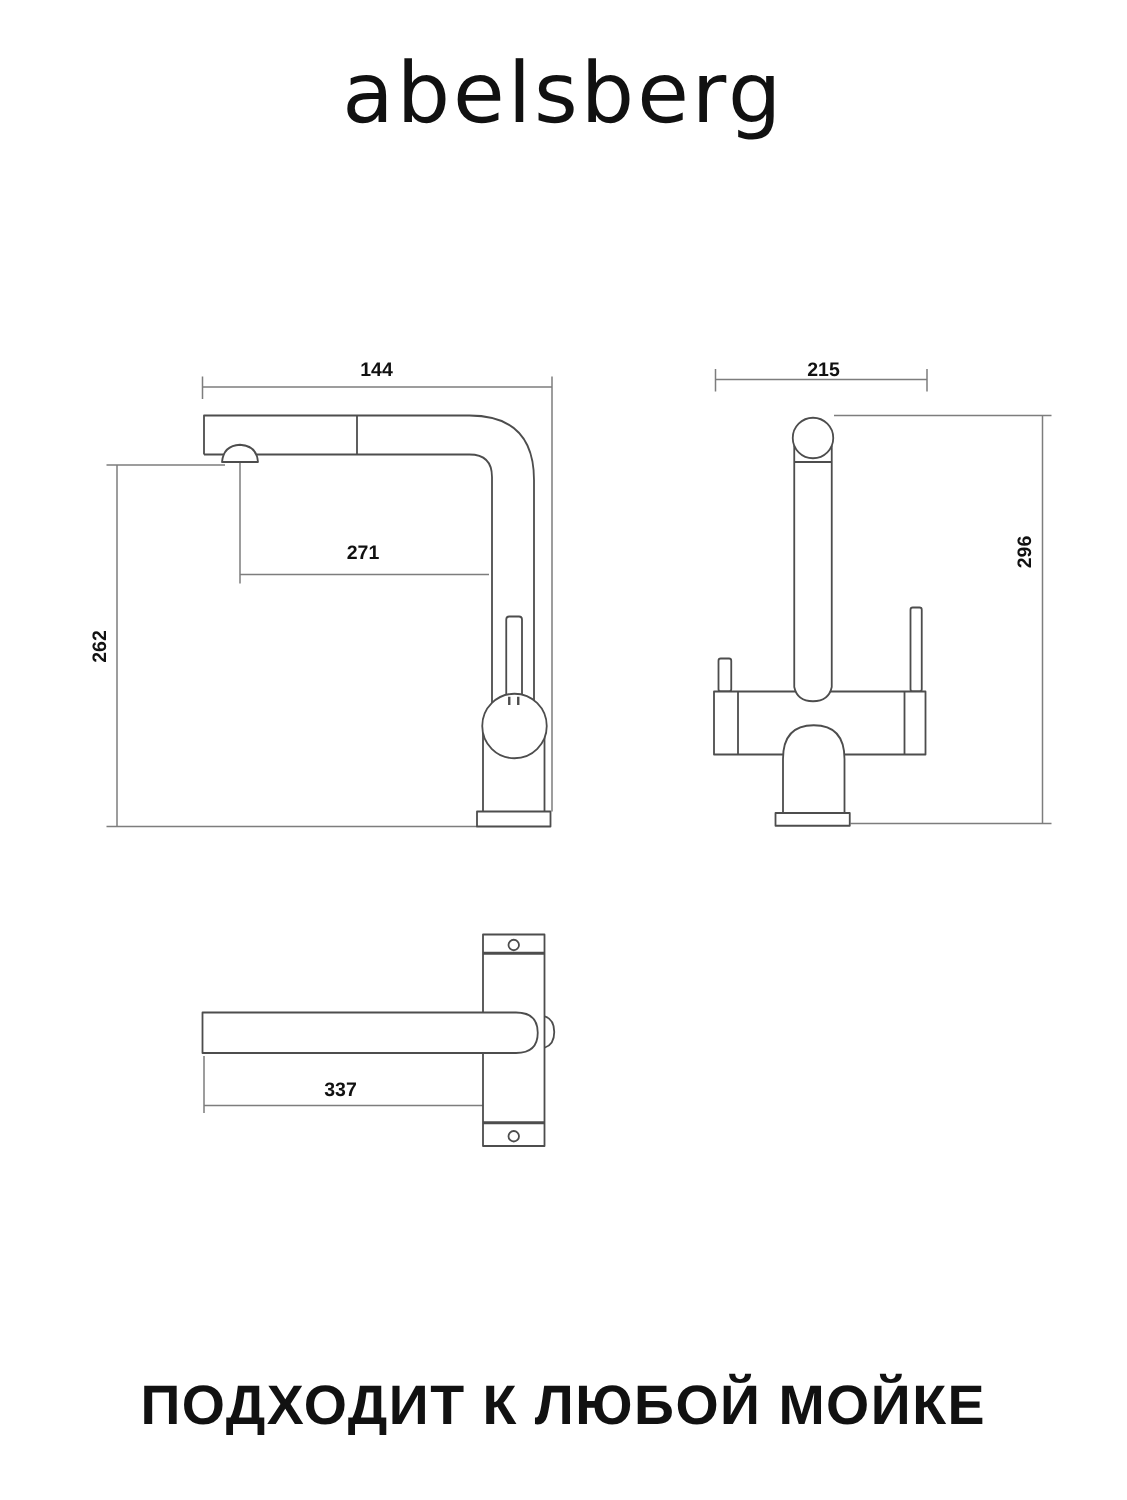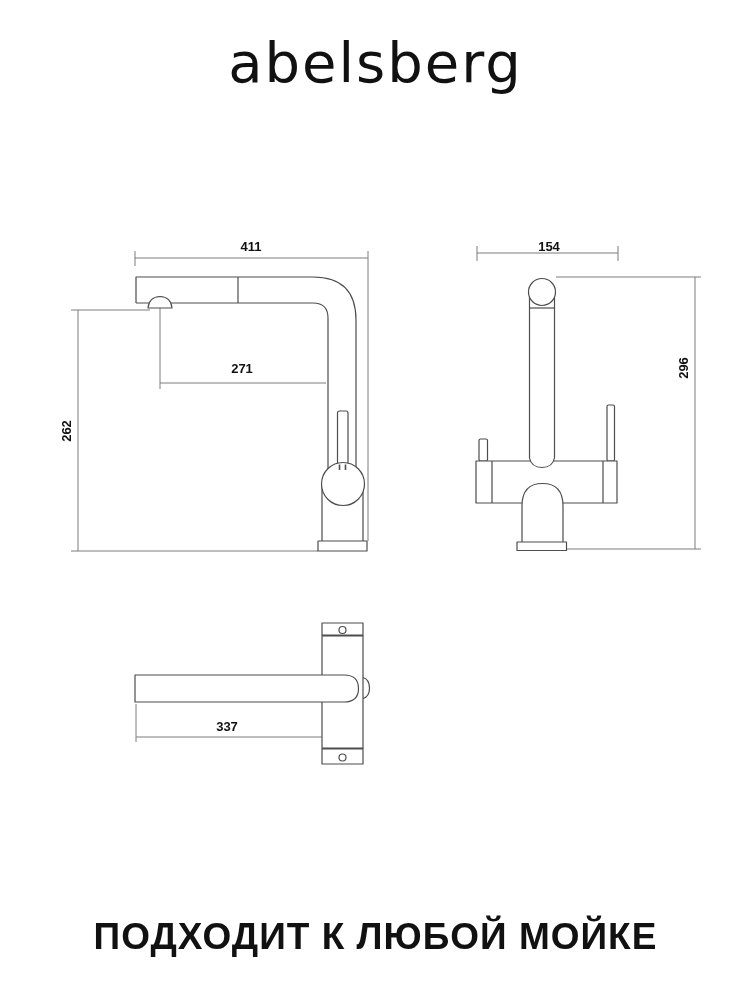--- a/index.html
+++ b/index.html
@@ -75,20 +75,20 @@
     <rect class="outline filled" x="322" y="623" width="41" height="141"></rect>
     <path class="outline thick" d="M322,635.5 L363,635.5"></path>
     <path class="outline thick" d="M322,748.5 L363,748.5"></path>
     <circle class="outline" cx="342.5" cy="630" r="3.5"></circle>
     <circle class="outline" cx="342.5" cy="757.5" r="3.5"></circle>
     <path class="outline filled" d="M135,675 L344,675 Q358.5,675 358.5,688.5 Q358.5,702 344,702 L135,702 Z"></path>
     <path class="outline" d="M363,677.5 Q369.5,679.5 369.5,688 Q369.5,696.5 363,698.5"></path>
   </g>
 </svg>
 
-<span class="dim-label" style="left:251px;top:246px">411</span>
+<span class="dim-label" style="left:251px;top:246px">144</span>
 <span class="dim-label" style="left:242px;top:368px">271</span>
 <span class="dim-label vertical" style="left:66px;top:431px">262</span>
-<span class="dim-label" style="left:549px;top:246px">154</span>
+<span class="dim-label" style="left:549px;top:246px">215</span>
 <span class="dim-label vertical" style="left:683px;top:368px">296</span>
 <span class="dim-label" style="left:227px;top:726px">337</span>
 
 <div class="slogan">ПОДХОДИТ К ЛЮБОЙ МОЙКЕ</div>
 
 </body></html>

